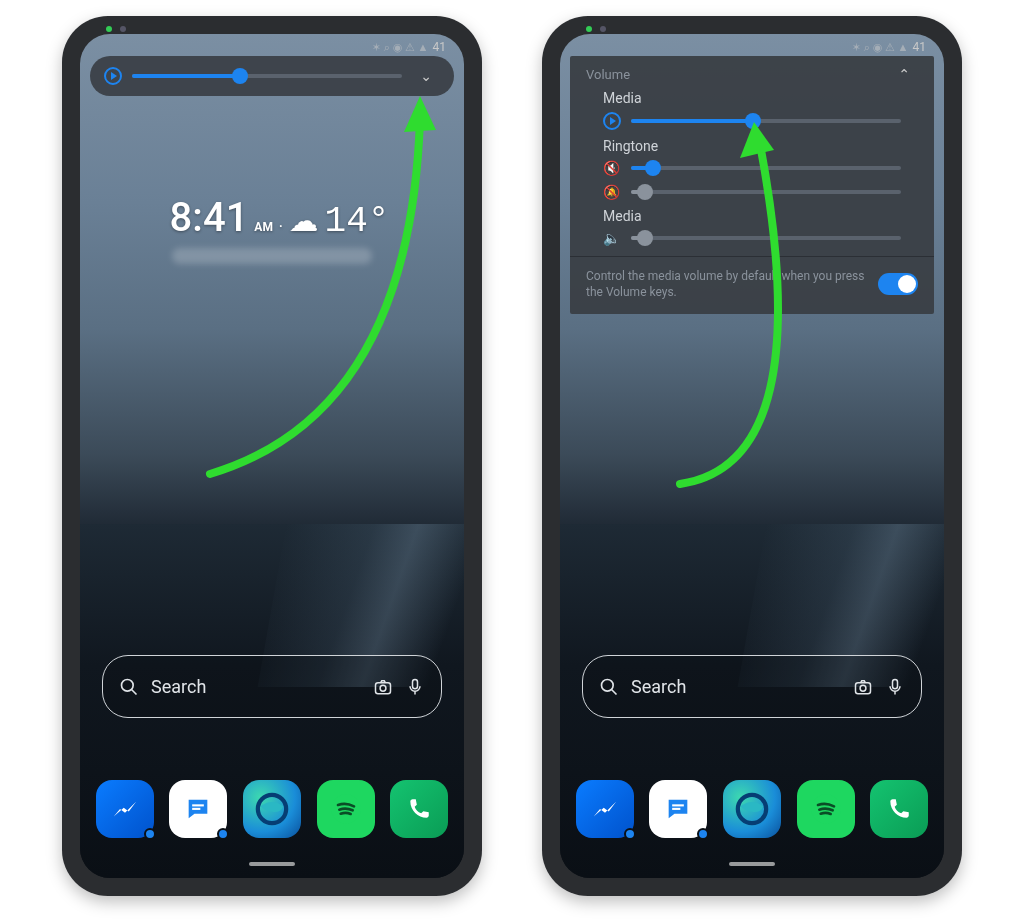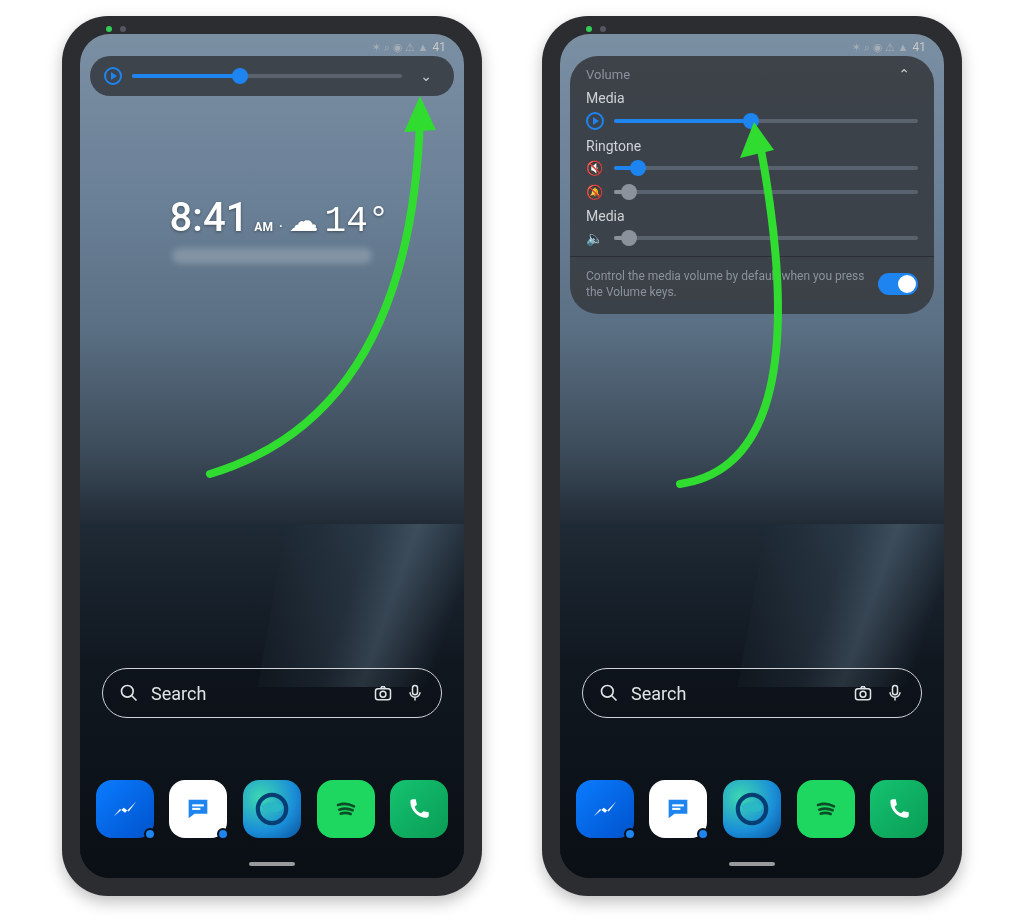--- a/index.html
+++ b/index.html
@@ -93,21 +93,21 @@
   .weather .ampm { font-size:12px; font-weight:700;}
   .weather .deg { font-size:36px; font-weight:500;font-family:Liberation Mono, monospace;}
   .weather .blur {
     margin:6px auto 0; width:200px; height:16px; border-radius:8px;
     background:rgba(255,255,255,.2); filter:blur(3px);
   }
   .cloud-icon { font-size:30px; line-height:1;}
 
   
   .search-bar {
-    position:absolute; bottom:160px; left:22px; right:22px; height:50px;
+    position:absolute; bottom:160px; left:22px; right:22px; height:63px;
     border:1.5px solid #d0d4d8; border-radius:26px;
     display:flex; align-items:center; padding:0 16px; color:#e0e4e8; gap:12px;
     background:rgba(8,12,16,.25); z-index:6;
   }
   .search-bar .lbl { flex:1; font-size:18px;}
   .ico { width:20px; height:20px; display:flex; align-items:center; justify-content:center;}
 
   
   .dock {
     position:absolute; bottom:40px; left:0; right:0;
@@ -119,26 +119,26 @@
     border-radius:50%; background:#1d84f0; border:2px solid #0b1016;}
   .app.messenger { background:linear-gradient(135deg,#0a7cff,#0052cc); }
   .app.messages { background:#fff; color:#1d84f0; }
   .app.edge { background:radial-gradient(circle at 30% 30%,#3dd9b0,#1a8dd8 60%,#0a4f9c);}
   .app.spotify { background:#1ed760; }
   .app.phone { background:linear-gradient(135deg,#14c370,#0a9c55); }
 
   
   .vol-panel {
     position:absolute; top:22px; left:10px; right:10px;
-    background:#3a3f46f5; border-radius:28px; padding:10px 16px 14px;
+    background:#3a3f46f5; border-radius:2px; padding:10px 16px 14px;
     z-index:8; color:#cfd3d8;
   }
   .vol-panel .hdr { display:flex; justify-content:space-between; align-items:center;
     font-size:13px; color:#8a929c; margin-bottom:8px;}
-  .vol-row { margin:8px 0 6px;}
+  .vol-row { margin:8px 17px 6px;}
   .vol-row .lbl { font-size:14px; color:#cfd3d8; margin-bottom:6px; display:block;}
   .vol-row .row-body { display:flex; align-items:center; gap:10px;}
   .vol-row .row-ico { width:18px; text-align:center; color:#8a929c; font-size:14px;}
   .vol-row .row-ico.active { color:#1d84f0; }
   .divider { height:1px; background:#2b2f35; margin:10px -16px;}
   .toggle-row { display:flex; align-items:center; gap:12px;}
   .toggle-row .txt { flex:1;}
   .toggle-row .title { font-size:14.5px; color:#e5e8ec;}
   .toggle-row .sub { font-size:12px; color:#8a929c; margin-top:2px; line-height:1.3;}
   .switch { width:40px; height:22px; border-radius:11px; background:#1d84f0; position:relative; flex-shrink:0;}

